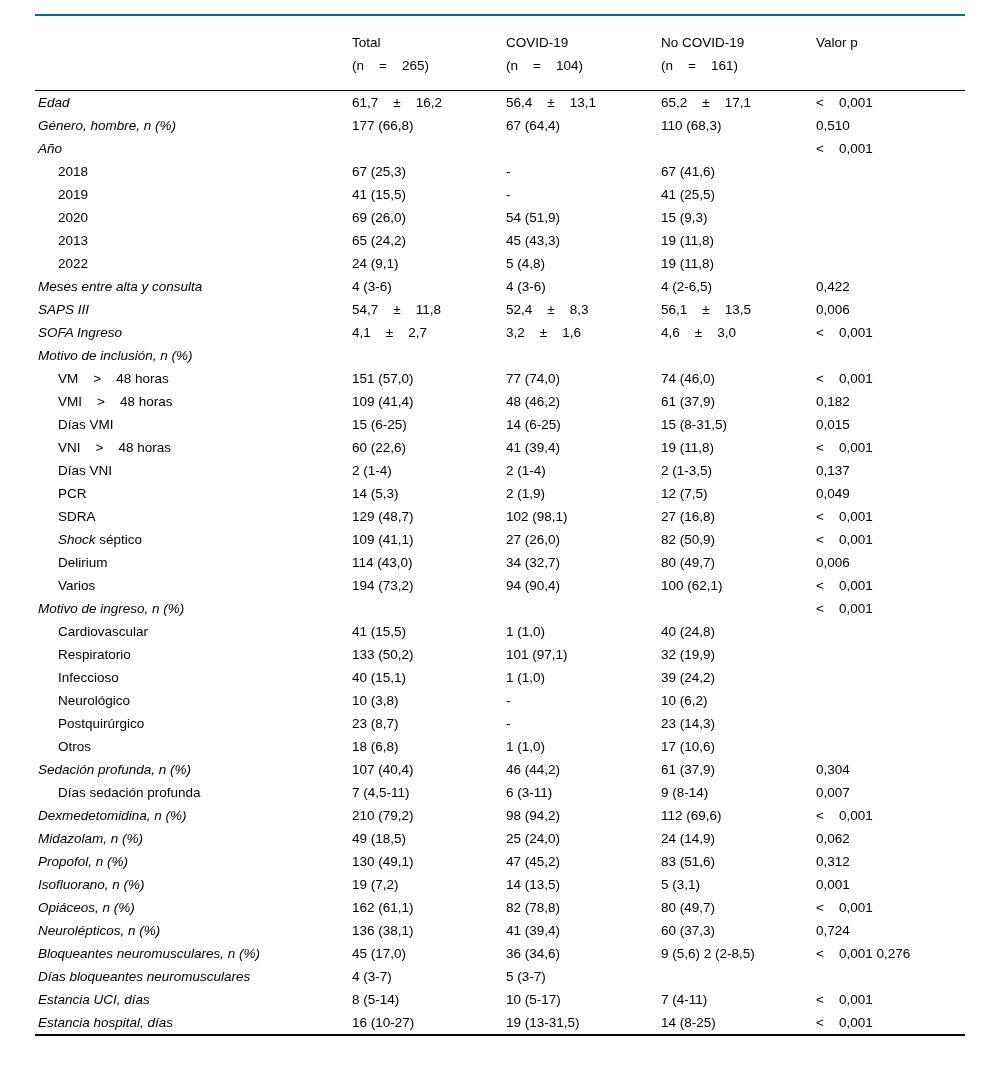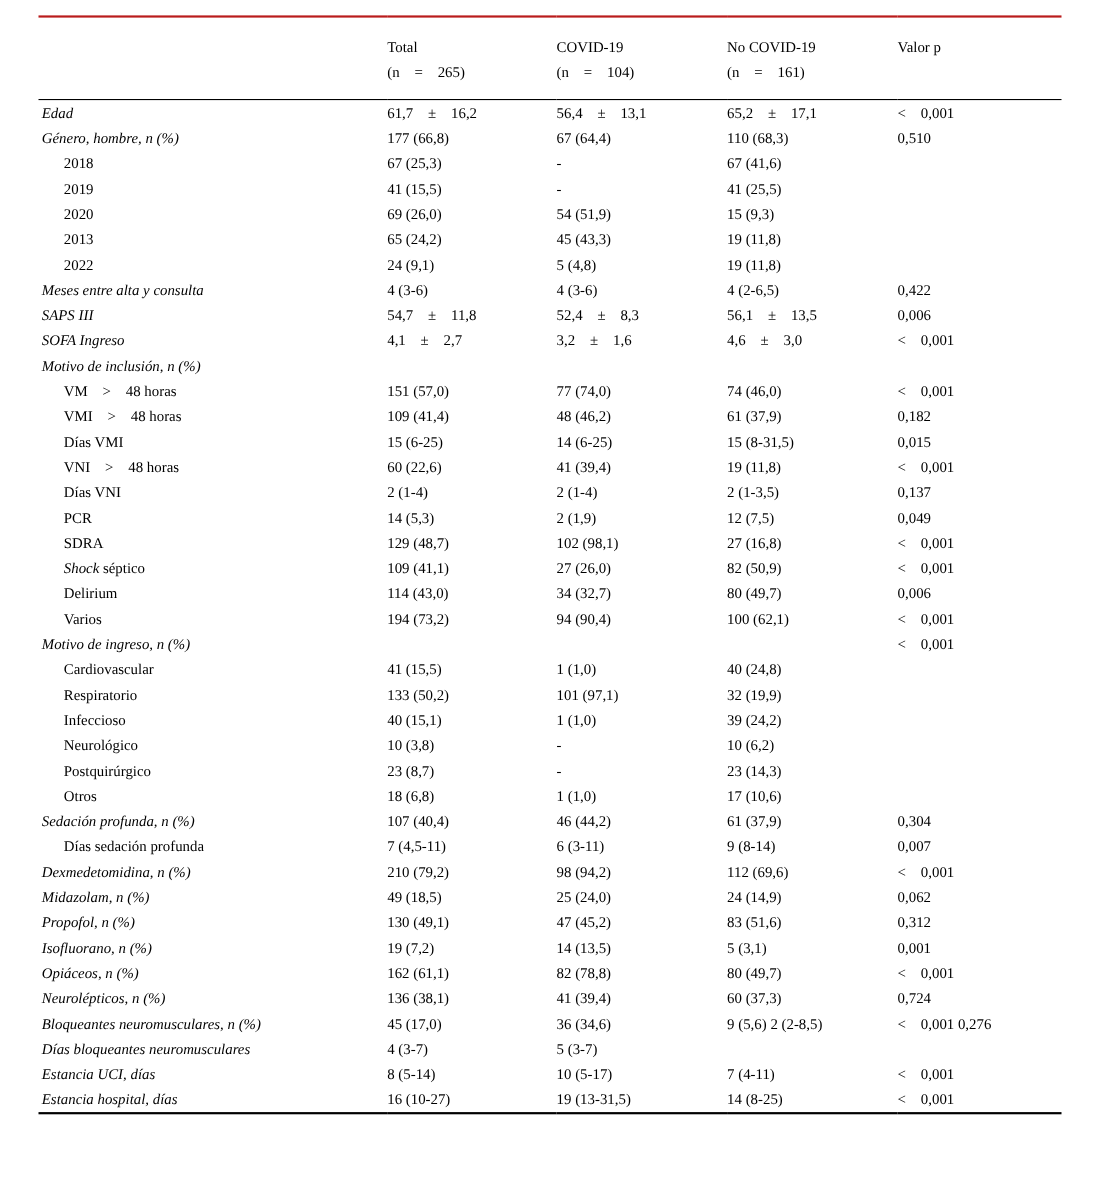--- a/index.html
+++ b/index.html
@@ -19,23 +19,22 @@
   .table-wrap {
     position: absolute;
     left: 35px;
     top: 14px;
     width: 930px;
   }
   table {
     width: 100%;
     border-collapse: collapse;
     table-layout: fixed;
-    border-top: 2px solid #b91c1c;
+    border-top: 2px solid #0369a1;
     border-bottom: 2px solid #000;
-    font-family: Liberation Serif, serif;
   }
   th, td {
     padding: 0;
     margin: 0;
     text-align: left;
     vertical-align: middle;
     font-weight: normal;
     white-space: pre;
     overflow: hidden;
     font-size: 13.5px;
@@ -102,20 +101,27 @@
           <td>&lt;    0,001</td>
         </tr>
         <tr>
           <td class="label"><span class="it">Género, hombre, n (%)</span></td>
           <td>177 (66,8)</td>
           <td>67 (64,4)</td>
           <td>110 (68,3)</td>
           <td>0,510</td>
         </tr>
         <tr>
+          <td class="label"><span class="it">Año</span></td>
+          <td></td>
+          <td></td>
+          <td></td>
+          <td>&lt;    0,001</td>
+        </tr>
+        <tr>
           <td class="label indent"><span>2018</span></td>
           <td>67 (25,3)</td>
           <td>-</td>
           <td>67 (41,6)</td>
           <td></td>
         </tr>
         <tr>
           <td class="label indent"><span>2019</span></td>
           <td>41 (15,5)</td>
           <td>-</td>

